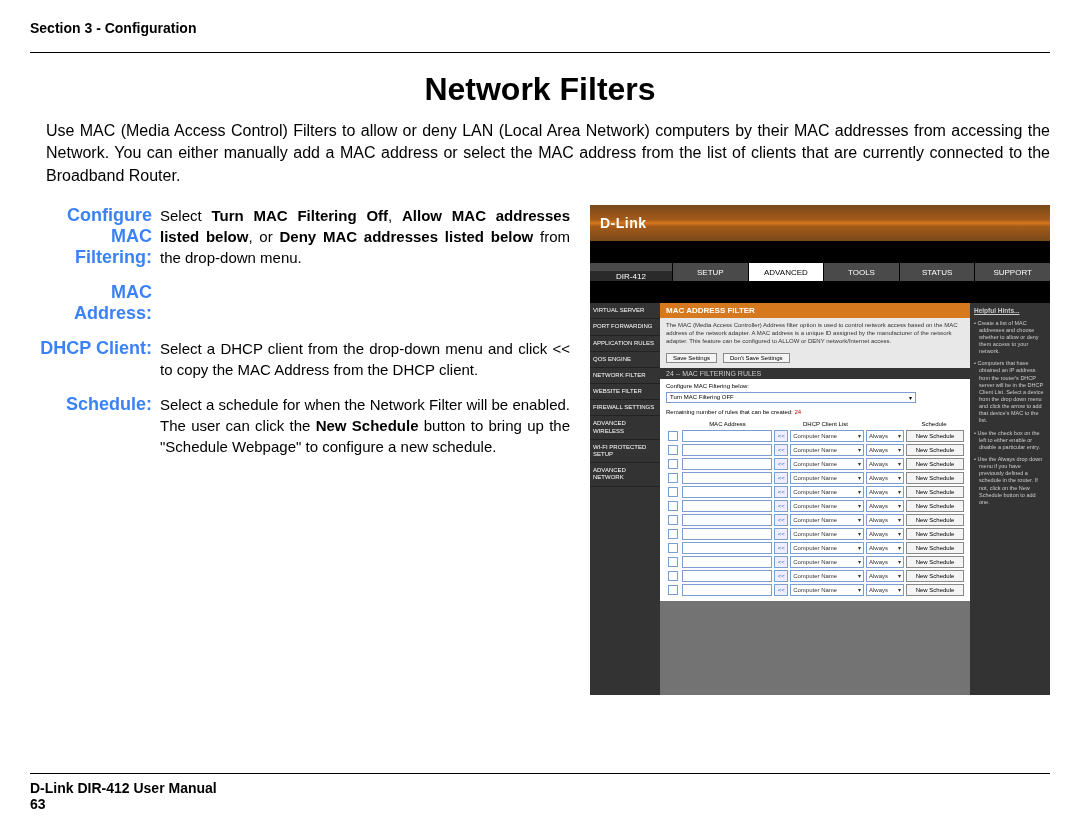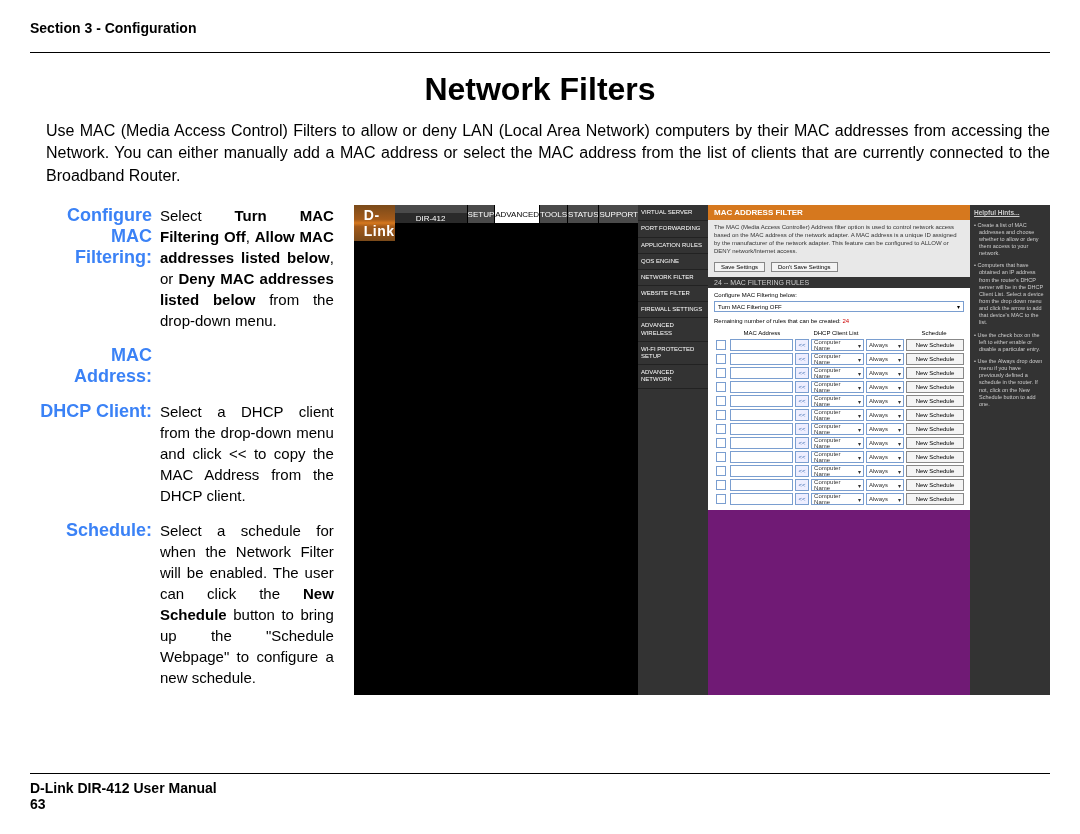--- a/index.html
+++ b/index.html
@@ -56,60 +56,61 @@
     font-size: 15px;
     line-height: 1.4;
     text-align: justify;
   }
   .def-body strong { font-weight: bold; }
   .screenshot {
     flex: 1;
     height: 490px;
     background: #000;
     display: flex;
-    flex-direction: row;
+    flex-direction: column;
     font-family: Verdana, Arial, sans-serif;
+    gap: 22px;
   }
   .ss-banner {
     height: 36px;
     background: linear-gradient(#7a4a1a, #a35a1a 40%, #d6781e 50%, #a35a1a 60%, #7a4a1a);
     display: flex;
     align-items: center;
     padding-left: 10px;
     color: #fff;
     font-weight: bold;
     font-size: 14px;
     letter-spacing: 0.5px;
   }
   .ss-nav {
     display: flex;
     height: 18px;
     background: #4a4a4a;
     color: #fff;
     font-size: 8px;
   }
   .ss-nav-model {
-    width: 72px;
+    width: 82px;
     background: #2a2a2a;
     display:flex;align-items:center;justify-content:center;margin-top:8px;
   }
   .ss-nav-tab {
     flex:1;display:flex;align-items:center;justify-content:center;
     border-left:1px solid #000;
   }
   .ss-nav-tab.active { background:#fff; color:#000; }
   .ss-body { display:flex; flex:1; }
   .ss-sidebar {
     width:70px; background:#333; display:flex;flex-direction:column;
   }
   .ss-side-item {
     color:#fff; font-size:6px; padding:4px 3px; border-bottom:1px solid #222;
     line-height:1.2;
   }
-  .ss-main { flex:1; background:#701a75; padding:0; display:flex;flex-direction:column; }
+  .ss-main { flex:1; background:#737373; padding:0; display:flex;flex-direction:column; }
   .ss-main-head {
     background:#d6781e; color:#fff; font-size:8px; font-weight:bold;
     padding:3px 6px;
   }
   .ss-desc {
     background:#e8e8e8; font-size:6px; padding:4px 6px; line-height:1.3; color:#333;
   }
   .ss-btnrow {
     background:#e8e8e8; padding:3px 6px 5px;
     display:flex; gap:6px;

